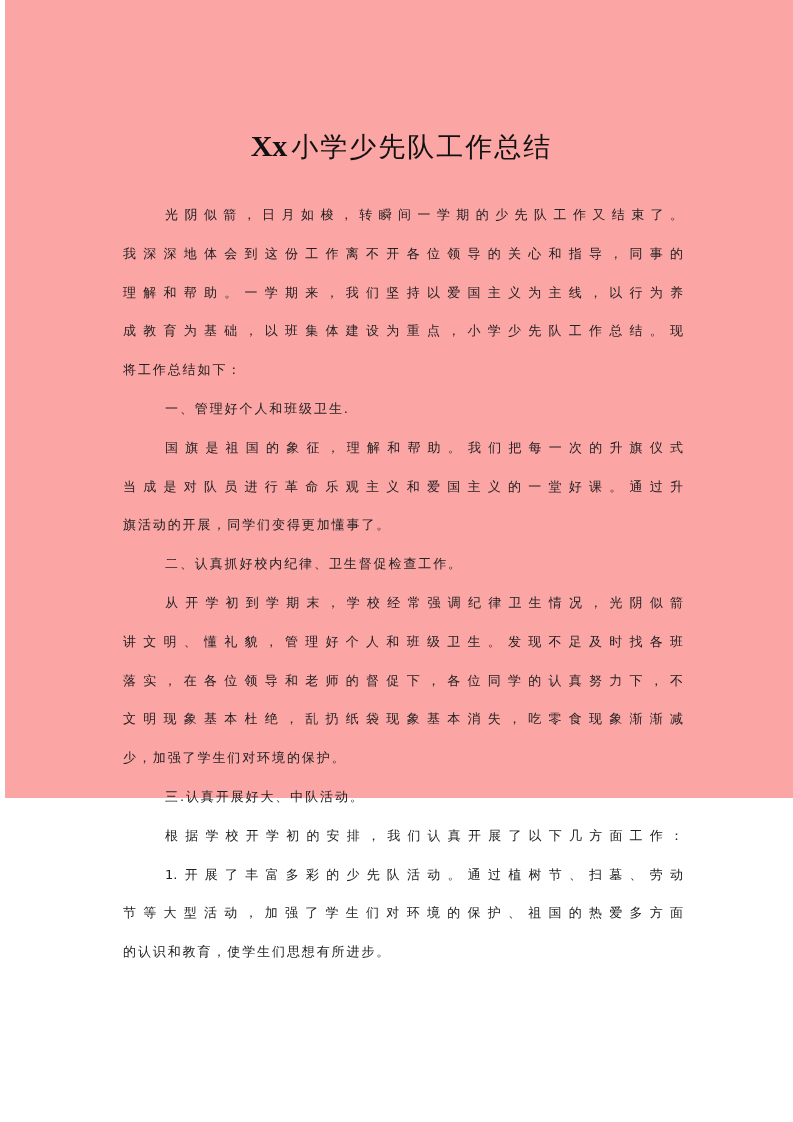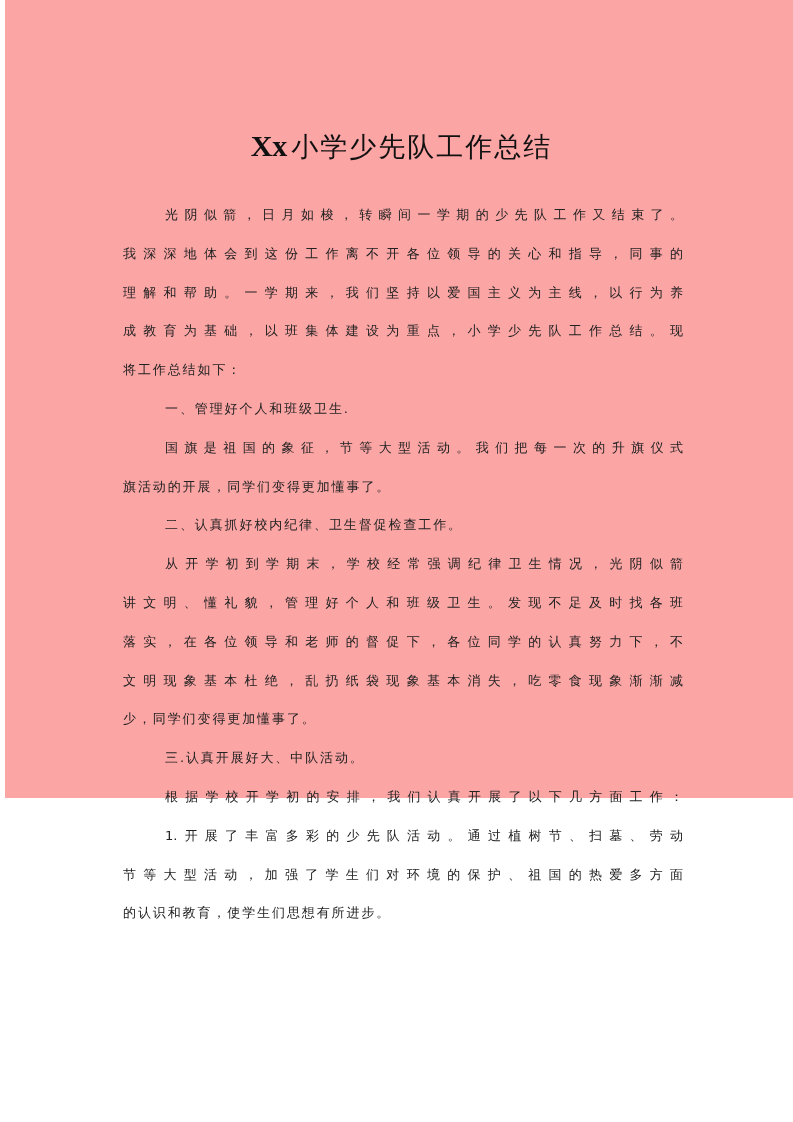--- a/index.html
+++ b/index.html
@@ -76,27 +76,28 @@
     <span class="latin">Xx</span><span class="cjk">小学少先队工作总结</span>
   </h1>
 
   <div class="body" id="doc-body">
       <div class="line indent justify">光阴似箭，日月如梭，转瞬间一学期的少先队工作又结束了。</div>
       <div class="line justify">我深深地体会到这份工作离不开各位领导的关心和指导，同事的</div>
       <div class="line justify">理解和帮助。一学期来，我们坚持以爱国主义为主线，以行为养</div>
       <div class="line justify">成教育为基础，以班集体建设为重点，小学少先队工作总结。现</div>
       <div class="line">将工作总结如下：</div>
       <div class="line indent">一、管理好个人和班级卫生.</div>
-      <div class="line indent justify">国旗是祖国的象征，节等大型活动。我们把每一次的升旗仪式</div>
+      <div class="line indent justify">国旗是祖国的象征，理解和帮助。我们把每一次的升旗仪式</div>
+      <div class="line justify">当成是对队员进行革命乐观主义和爱国主义的一堂好课。通过升</div>
       <div class="line">旗活动的开展，同学们变得更加懂事了。</div>
       <div class="line indent">二、认真抓好校内纪律、卫生督促检查工作。</div>
       <div class="line indent justify">从开学初到学期末，学校经常强调纪律卫生情况，光阴似箭</div>
       <div class="line justify">讲文明、懂礼貌，管理好个人和班级卫生。发现不足及时找各班</div>
       <div class="line justify">落实，在各位领导和老师的督促下，各位同学的认真努力下，不</div>
       <div class="line justify">文明现象基本杜绝，乱扔纸袋现象基本消失，吃零食现象渐渐减</div>
-      <div class="line">少，同学们变得更加懂事了。</div>
+      <div class="line">少，加强了学生们对环境的保护。</div>
       <div class="line indent">三.认真开展好大、中队活动。</div>
       <div class="line indent justify">根据学校开学初的安排，我们认真开展了以下几方面工作：</div>
       <div class="line indent justify">1.开展了丰富多彩的少先队活动。通过植树节、扫墓、劳动</div>
       <div class="line justify">节等大型活动，加强了学生们对环境的保护、祖国的热爱多方面</div>
       <div class="line">的认识和教育，使学生们思想有所进步。</div>
     </div>
 </div>
 
 </body></html>

